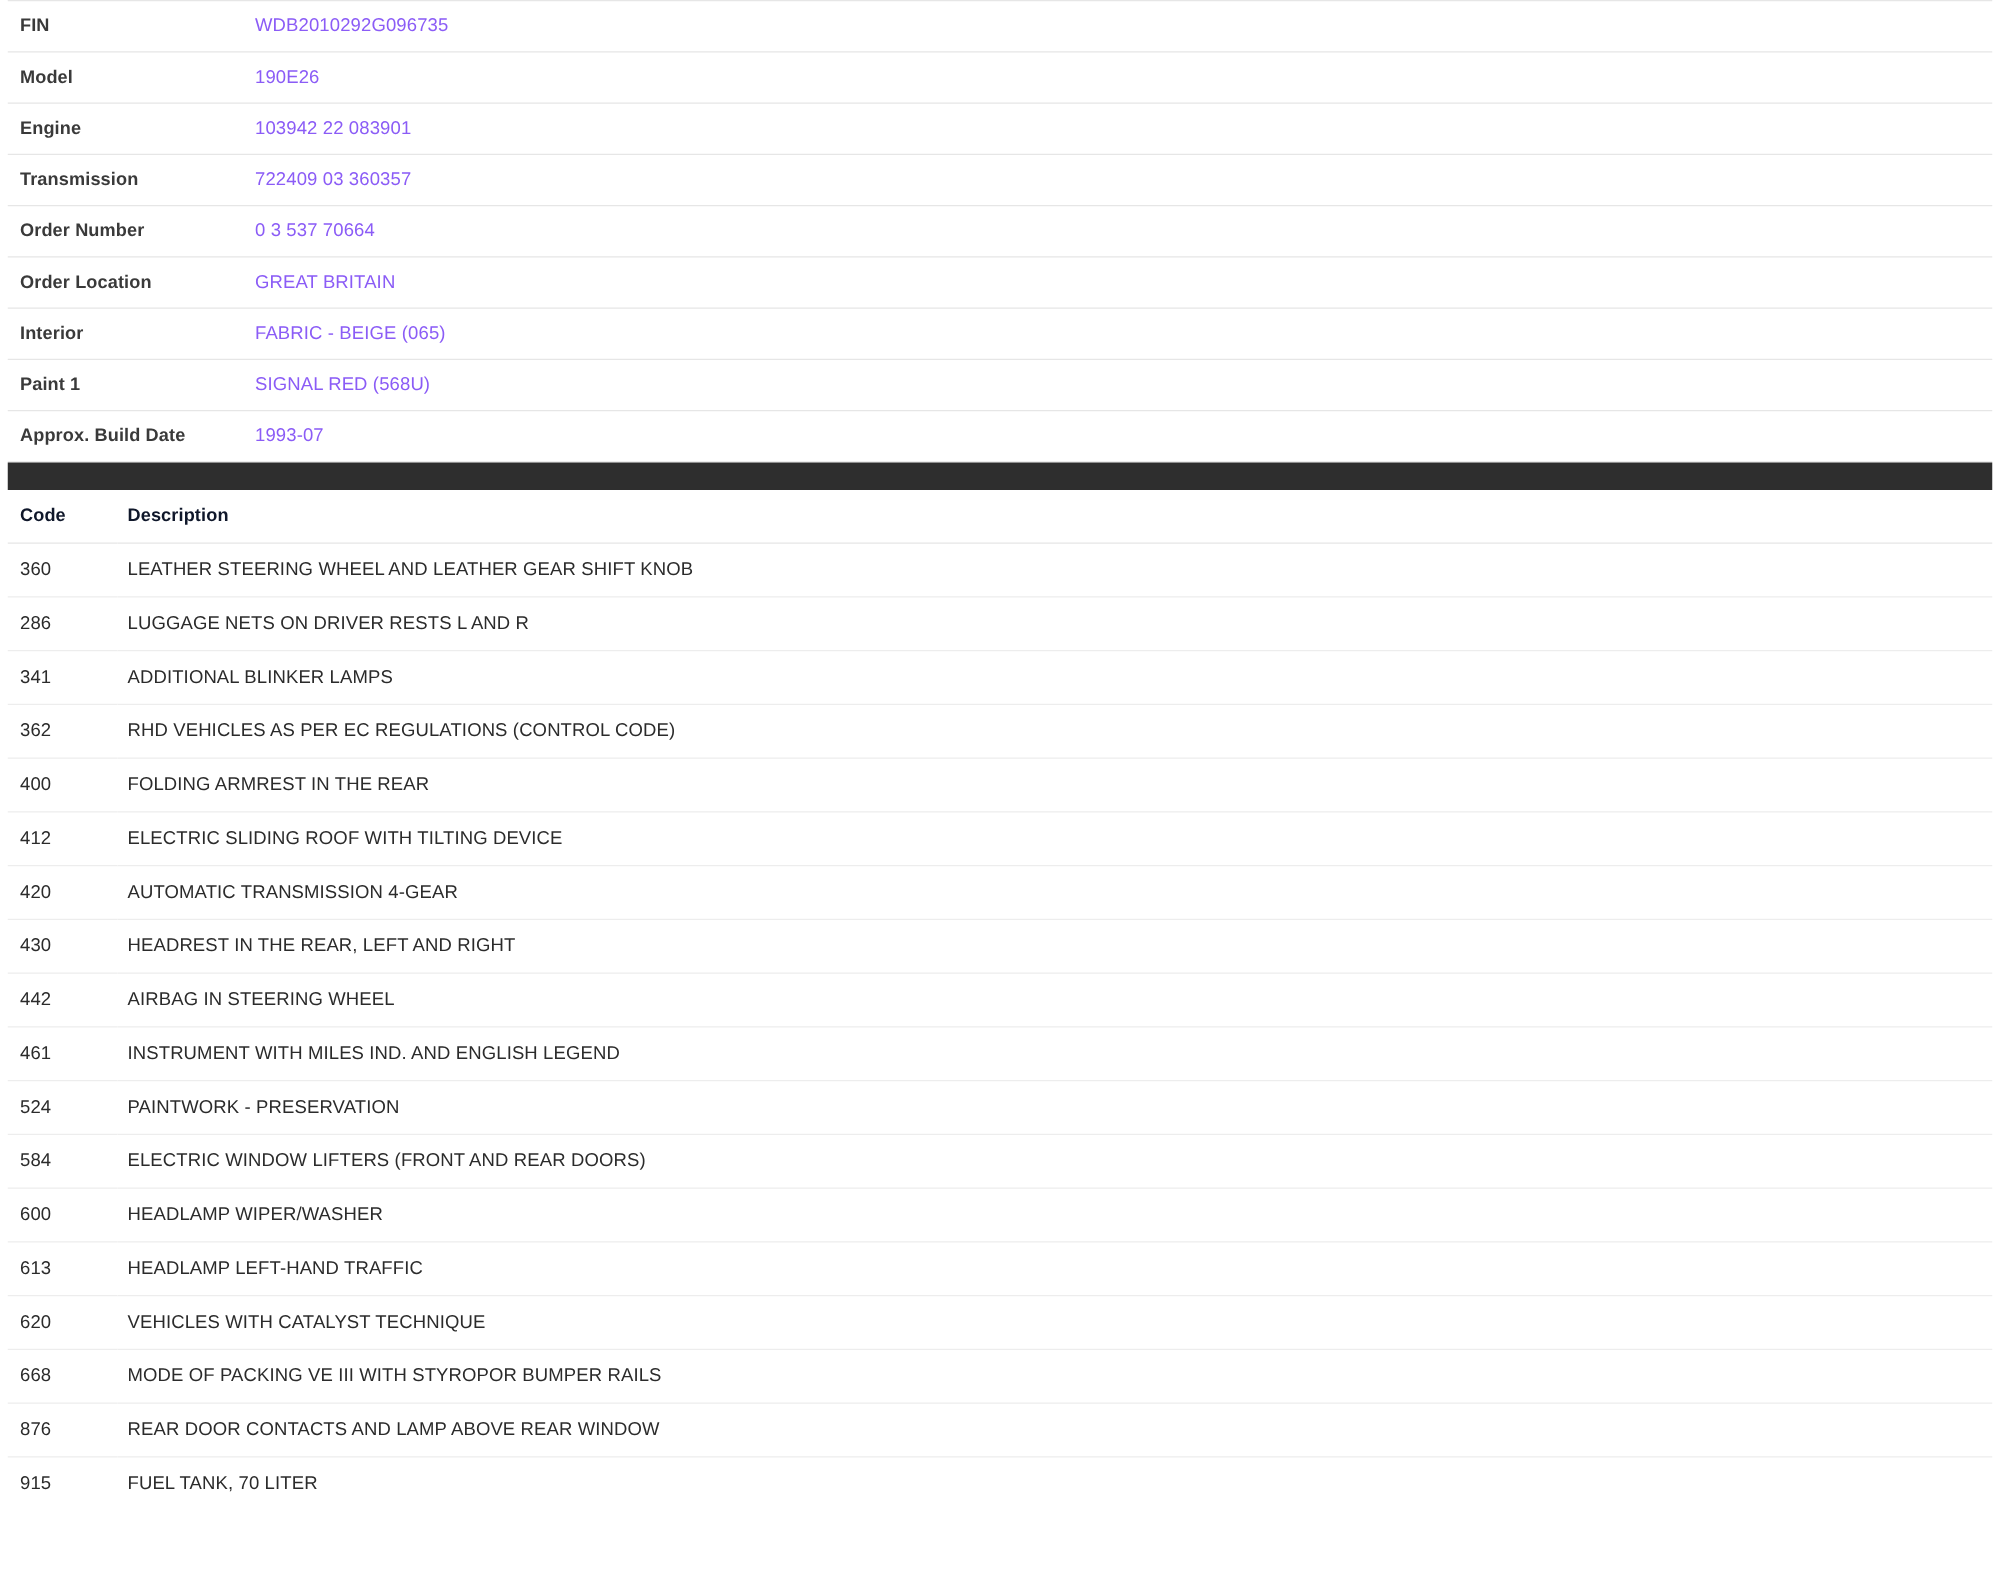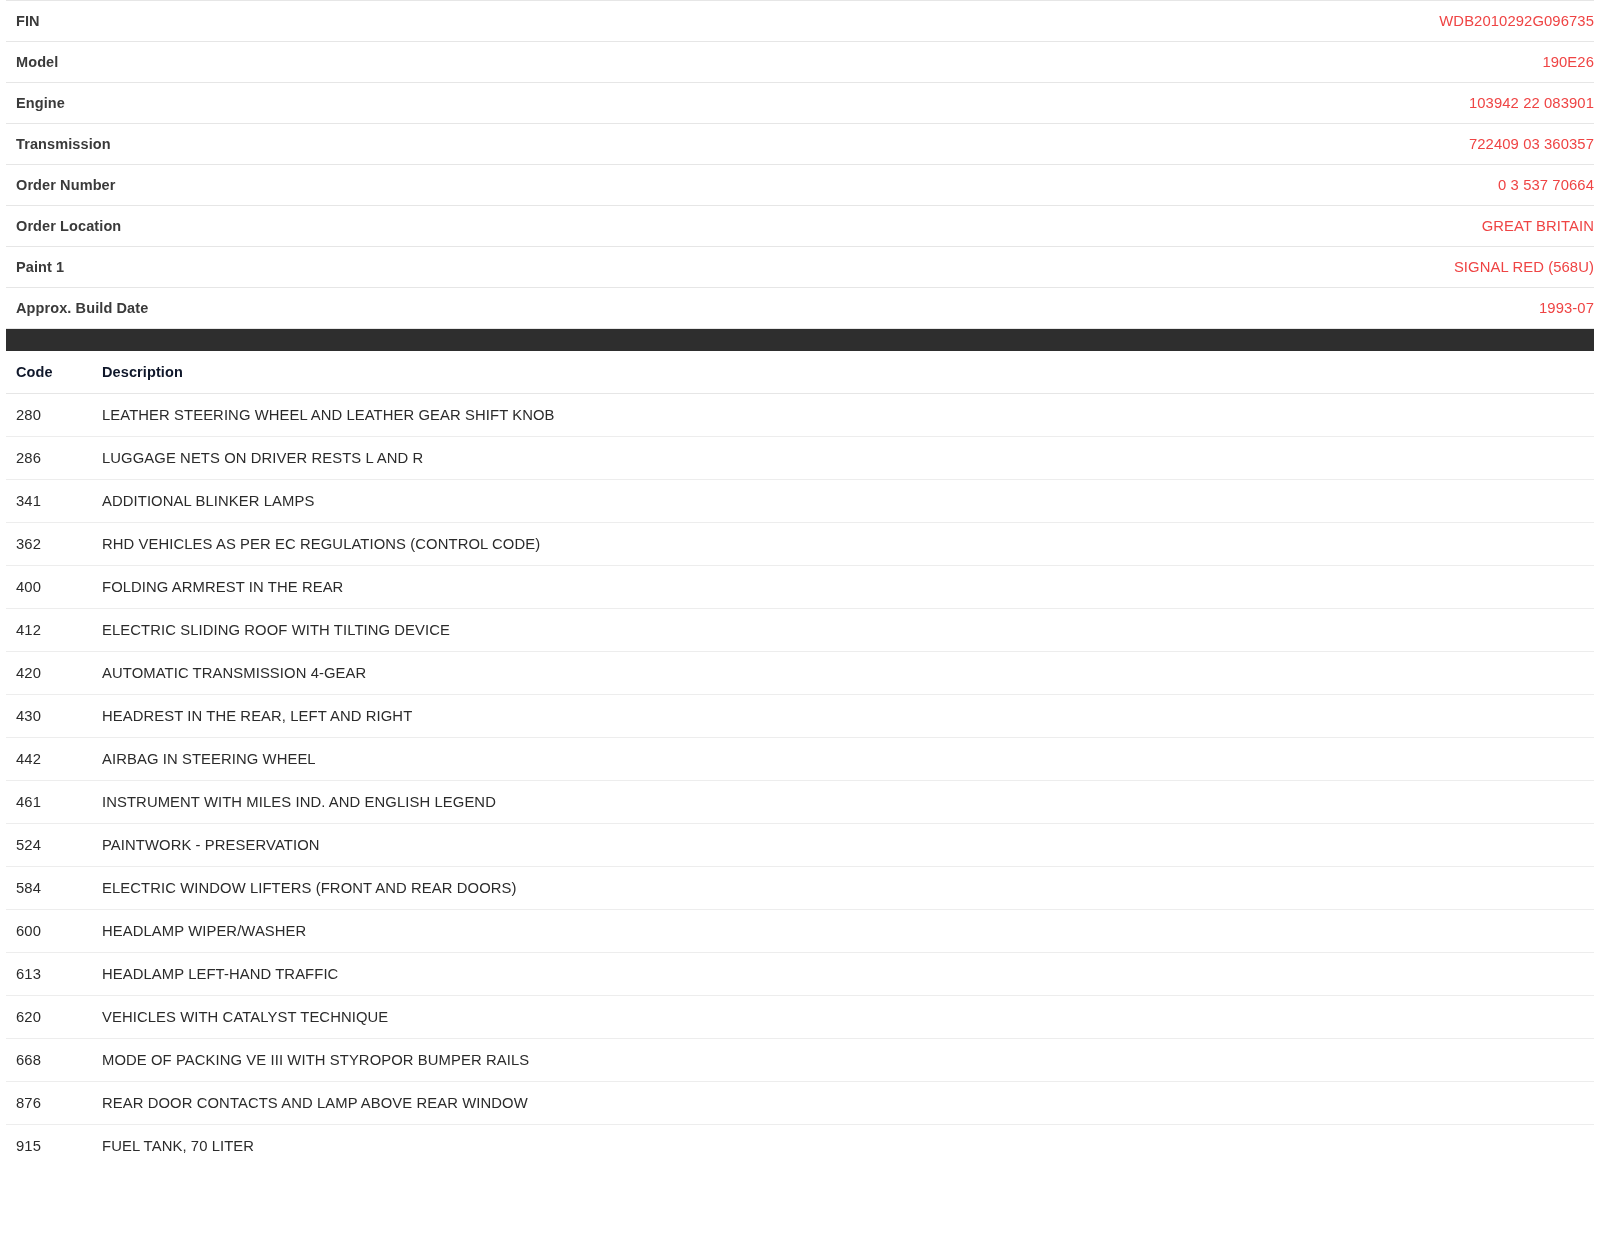--- a/index.html
+++ b/index.html
@@ -47,24 +47,24 @@
     width: 188px;
     text-align: left;
     font-size: 14.5px;
     font-weight: bold;
     color: #3a3a3a;
     padding: 12px 0 12px 10px;
     vertical-align: middle;
     letter-spacing: 0.1px;
   }
   table.detail td {
-    text-align: right;
+    text-align: left;
     font-size: 14.8px;
     font-weight: normal;
-    color: #ef4444;
+    color: #8b5cf6;
     padding: 12px 0 12px 0;
     vertical-align: middle;
     letter-spacing: 0.1px;
   }
 
   
   .band {
     height: 22px;
     background: #2e2e2e;
     width: 100%;
@@ -126,20 +126,24 @@
             <th>Transmission</th>
             <td>722409 03 360357</td>
           </tr>
           <tr>
             <th>Order Number</th>
             <td>0 3 537 70664</td>
           </tr>
           <tr>
             <th>Order Location</th>
             <td>GREAT BRITAIN</td>
+          </tr>
+          <tr>
+            <th>Interior</th>
+            <td>FABRIC - BEIGE (065)</td>
           </tr>
           <tr>
             <th>Paint 1</th>
             <td>SIGNAL RED (568U)</td>
           </tr>
           <tr>
             <th>Approx. Build Date</th>
             <td>1993-07</td>
           </tr>
         </tbody>
@@ -149,21 +153,21 @@
 
     <table class="codes">
       <thead>
         <tr>
           <th class="c-code">Code</th>
           <th class="c-desc">Description</th>
         </tr>
       </thead>
       <tbody id="codes-body">
           <tr>
-            <td class="c-code">280</td>
+            <td class="c-code">360</td>
             <td class="c-desc">LEATHER STEERING WHEEL AND LEATHER GEAR SHIFT KNOB</td>
           </tr>
           <tr>
             <td class="c-code">286</td>
             <td class="c-desc">LUGGAGE NETS ON DRIVER RESTS L AND R</td>
           </tr>
           <tr>
             <td class="c-code">341</td>
             <td class="c-desc">ADDITIONAL BLINKER LAMPS</td>
           </tr>

